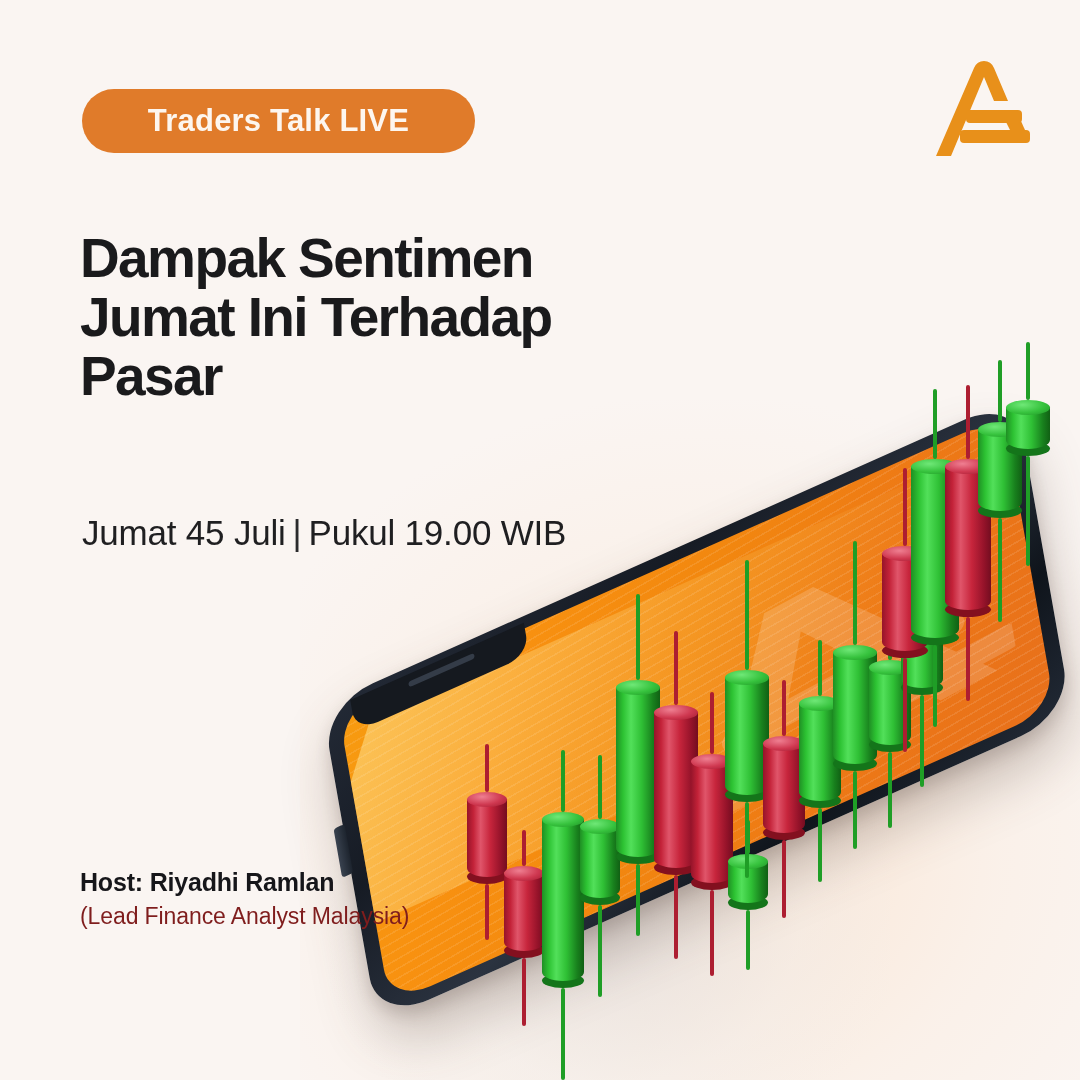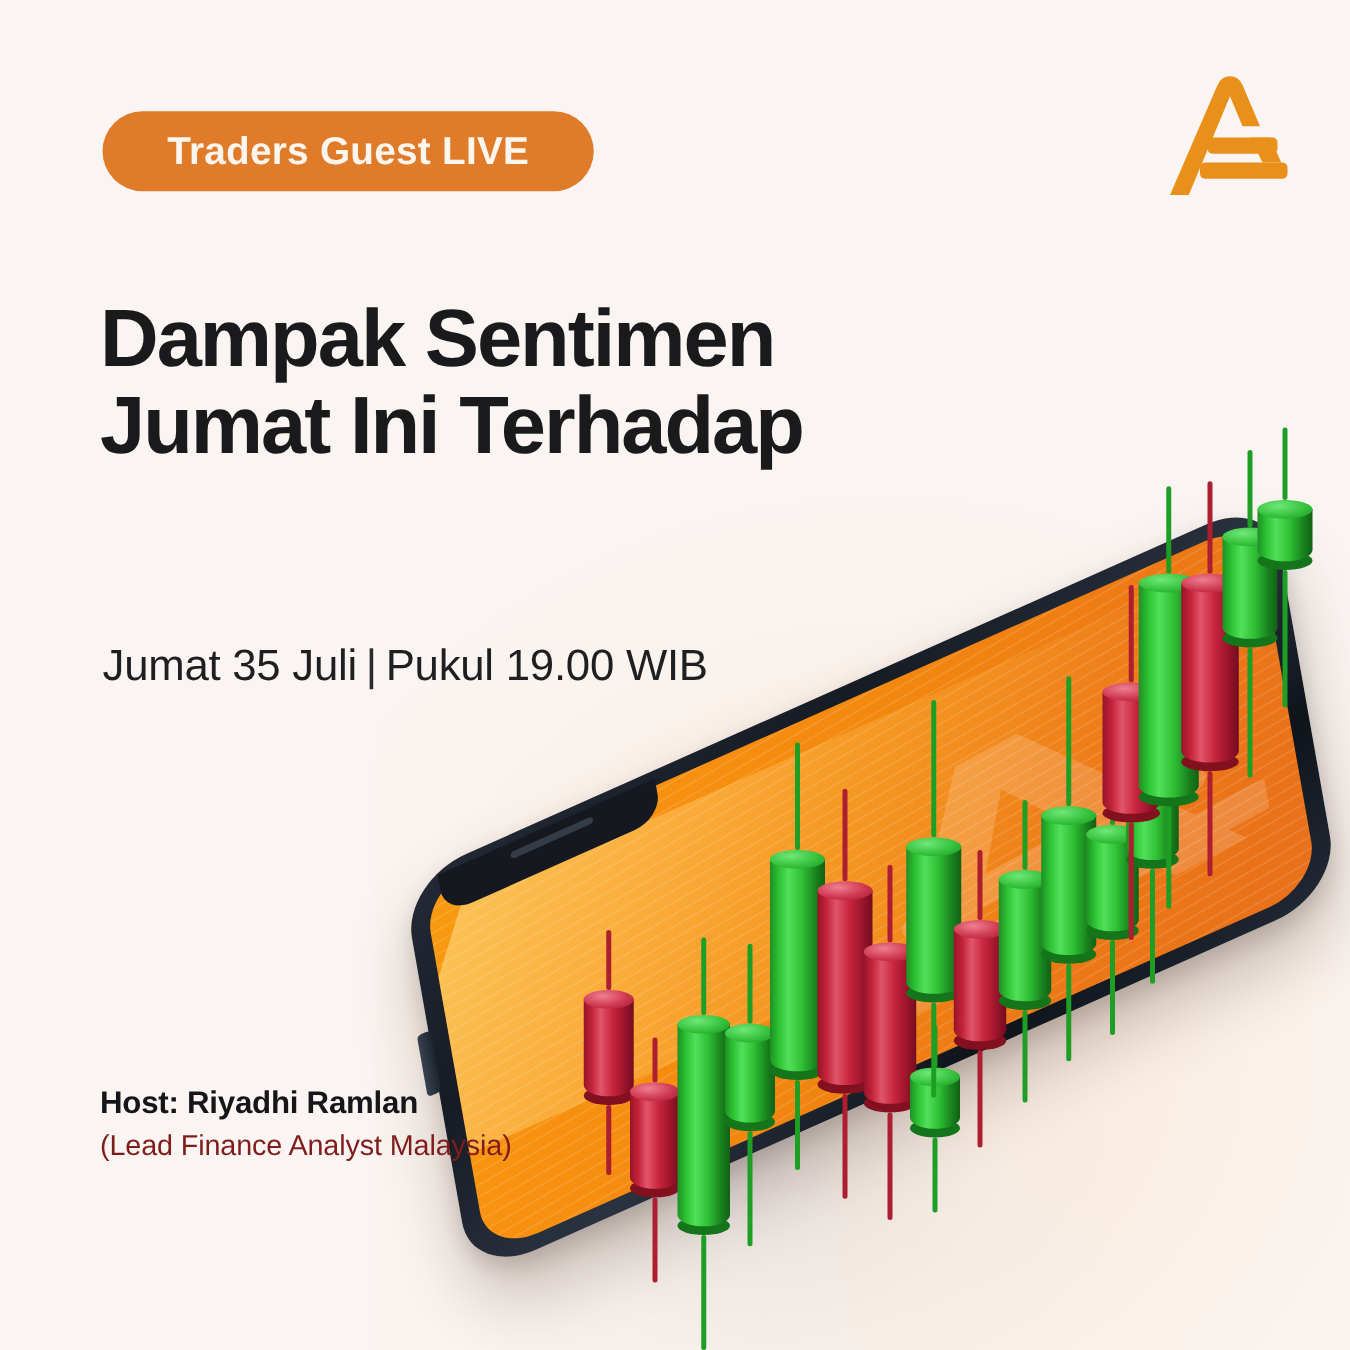--- a/index.html
+++ b/index.html
@@ -38,21 +38,21 @@
     color:#fdf6ef;font-size:31px;font-weight:bold;letter-spacing:.2px;
     white-space:nowrap;
   }
 
   
   .logo{position:absolute;right:42px;top:58px;width:108px;height:104px;}
 
   
   .headline{
     position:absolute;left:80px;top:192px;width:760px;
-    color:#1a1a1c;font-size:65px;line-height:1.07;font-weight:bold;
+    color:#1a1a1c;font-size:55px;line-height:1.07;font-weight:bold;
     letter-spacing:-1.6px;
   }
   .headline .ln{display:block;white-space:nowrap;}
 
   .datetime{
     position:absolute;left:82px;top:513px;
     color:#1f1f21;font-size:35px;font-weight:normal;letter-spacing:-0.2px;
     white-space:nowrap;
   }
   .datetime .sep{display:inline-block;padding:0 7px;color:#2a2a2c;font-weight:300;}
@@ -342,40 +342,41 @@
           <div class="body3d">
             <div class="foot"></div>
             <div class="side"></div>
             <div class="cap"></div>
           </div>
         </div>
       </div>
   </div>
 
   <div class="badge">
-    <span>Traders Guest LIVE</span>
+    <span>Traders Talk LIVE</span>
   </div>
 
   <svg class="logo" viewBox="0 0 108 104">
     <g fill="#e8901a">
       <path d="M6 98 L44 10 Q47 3 54 3 Q61 3 64 10 L78 43 L64 43 L54 19 L21 98 Z"></path>
       <path d="M70 52 L86 52 L95 72 L80 72 Z"></path>
       <rect x="36" y="52" width="56" height="13" rx="4"></rect>
       <rect x="30" y="72" width="70" height="13" rx="4"></rect>
       <path d="M78 62 L92 62 L101 84 L86 84 Z" opacity="0"></path>
     </g>
   </svg>
 
   <h1 class="headline">
     <span class="ln">Dampak Sentimen</span>
     <span class="ln">Jumat Ini Terhadap</span>
+    <span class="ln">Pasar</span>
   </h1>
 
   <div class="datetime">
-    <span>Jumat 35 Juli</span><span class="sep">|</span><span>Pukul 19.00 WIB</span>
+    <span>Jumat 45 Juli</span><span class="sep">|</span><span>Pukul 19.00 WIB</span>
   </div>
 
   <div class="speakers">
     <div class="sp-block">
       <div class="sp-name">Host: Riyadhi Ramlan</div>
       <div class="sp-role">(Lead Finance Analyst Malaysia)</div>
     </div>
     <div class="sp-block">
     </div>
   </div>

